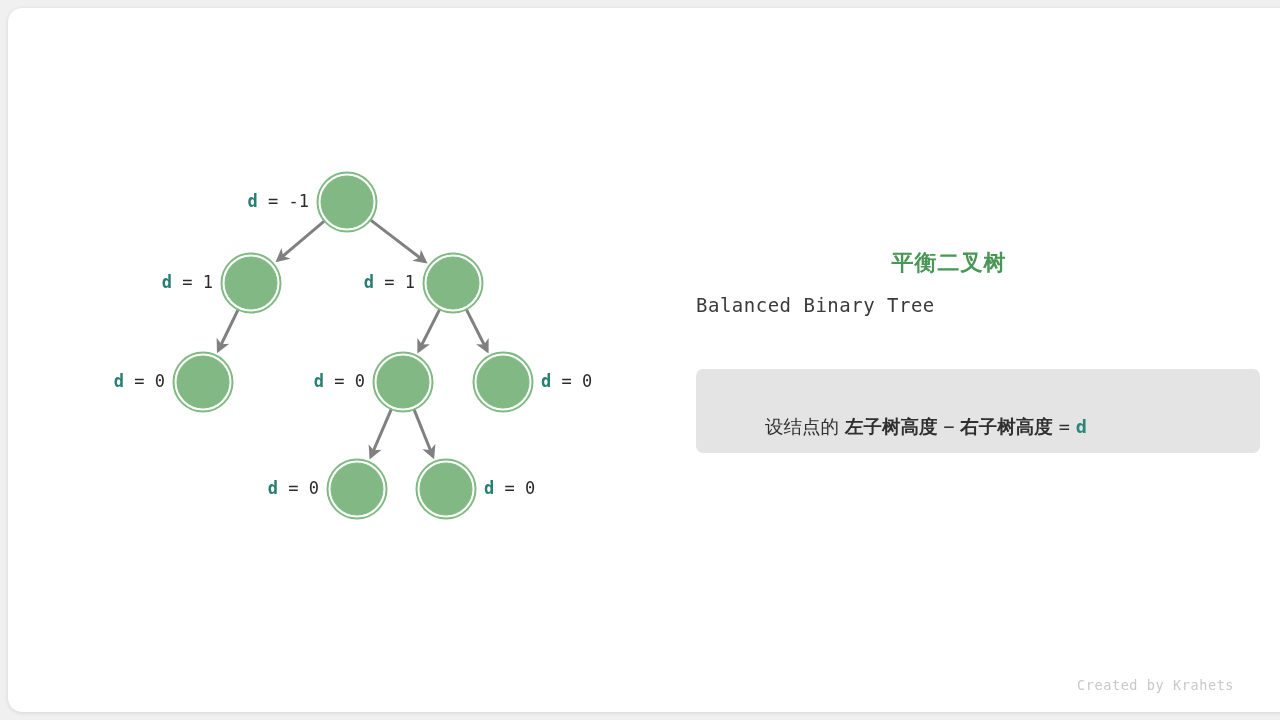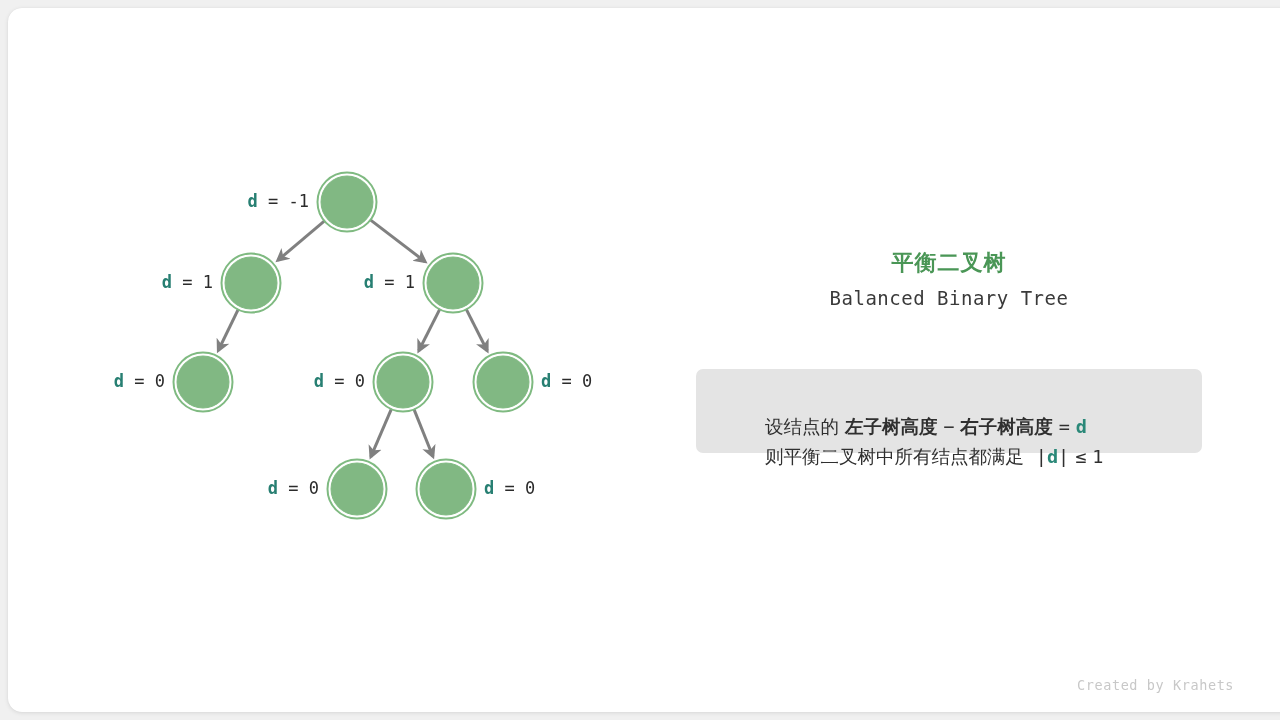--- a/index.html
+++ b/index.html
@@ -74,33 +74,32 @@
     text-align: center;
     font-family: "DejaVu Sans", sans-serif;
     font-size: 22px;
     font-weight: bold;
     color: #4a9656;
     letter-spacing: 1px;
     line-height: 1.3;
     margin-top: 27px;
   }
   #panel-subtitle {
-    text-align: center;
     font-family: "DejaVu Sans Mono", monospace;
     font-size: 19px;
     color: #3a3a3a;
-    margin-top: 9px;
+    margin-top: 16px;
     letter-spacing: 0.5px;
     line-height: 1.2;
   }
   #info-box {
     position: absolute;
     left: 696px;
     top: 369px;
-    width: 506px;
+    width: 564px;
     height: 84px;
     background: #e4e4e4;
     border-radius: 7px;
     box-sizing: border-box;
     padding: 13px 22px 0 22px;
   }
   .info-line {
     font-family: "DejaVu Sans", sans-serif;
     font-size: 18.5px;
     color: #2f2f2f;
@@ -193,21 +192,18 @@
 
     <div id="panel">
       <div id="panel-title">平衡二叉树</div>
       <div id="panel-subtitle">Balanced Binary Tree</div>
     </div>
 
     <div id="info-box">
       <div class="info-line">
         <span>设结点的</span><span> </span><span class="strong">左子树高度</span><span> </span><span class="mono">−</span><span> </span><span class="strong">右子树高度</span><span> </span><span class="mono">=</span><span> </span><span class="teal mono">d</span>
       </div>
-      <div class="info-line">
-        <span>则平衡二叉树中所有结点都满足</span><span>  </span><span class="mono">|</span><span class="teal mono">d</span><span class="mono">|</span><span> </span><span class="mono">≤</span><span> </span><span class="mono">1</span>
-      </div>
     </div>
 
     <div id="credit">Created by Krahets</div>
 
   </div>
 </div>
 
 </body></html>

